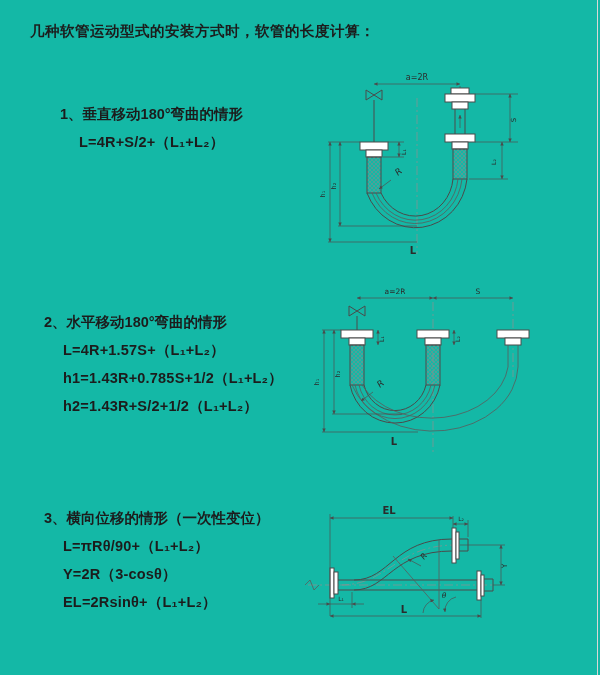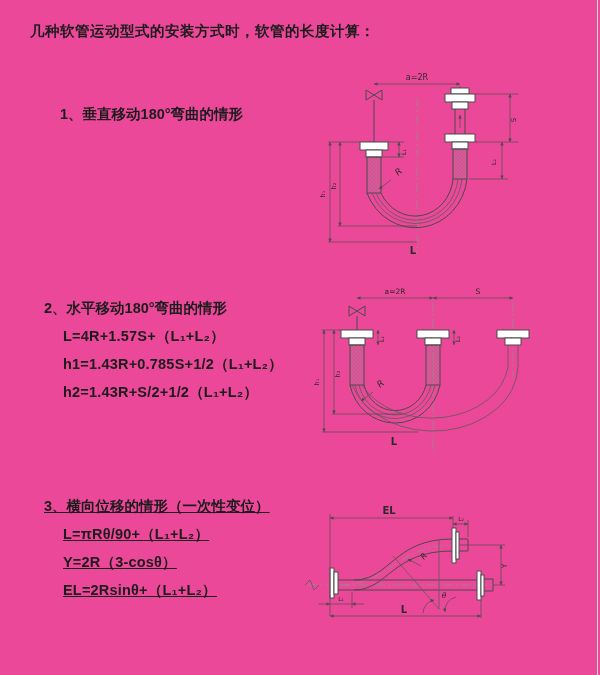--- a/index.html
+++ b/index.html
@@ -1,31 +1,31 @@
 <!DOCTYPE html>
 <html><head>
 <meta charset="utf-8">
 <style>
   html,body{margin:0;padding:0;}
   body{
     width:600px;height:675px;background:#ffffff;position:relative;overflow:hidden;
     font-family:"Liberation Sans","DejaVu Sans",sans-serif;color:#1c1c1c;
   }
-  .page{position:absolute;inset:0;background:#ec4899;padding-left:21px;}
+  .page{position:absolute;inset:0;background:#14b8a6;padding-left:21px;}
   .scan-edge{position:absolute;right:2px;top:0;bottom:0;width:1px;background:#d8d8d6;}
   .title{
     position:absolute;left:30px;top:22px;font-size:14.5px;font-weight:700;
     letter-spacing:.5px;white-space:nowrap;
   }
   .sec{position:absolute;line-height:28px;white-space:nowrap;}
   .sec .heading{font-size:14.5px;font-weight:700;}
   .sec .formula{font-size:14.5px;font-weight:700;padding-left:19px;letter-spacing:.2px;}
   .sec1{left:60px;top:100px;}
-  .sec2{left:44px;top:294px;}
-  .sec3{left:44px;top:492px;text-decoration:underline;}
+  .sec2{left:44px;top:308px;}
+  .sec3{left:44px;top:504px;}
   .dia{position:absolute;}
   .d1{left:312px;top:68px;}
   .d2{left:310px;top:282px;}
   .d3{left:296px;top:492px;}
   svg{display:block;}
   svg text{font-family:"DejaVu Sans",sans-serif;fill:#2b2b2b;}
   .ln{stroke:#4a4a4a;stroke-width:1;fill:none;}
   .ln-thin{stroke:#5a5a5a;stroke-width:.8;fill:none;}
   .dim{stroke:#4f4f4f;stroke-width:.7;fill:none;}
   .cl{stroke:#8f8f8f;stroke-width:.7;fill:none;stroke-dasharray:9 3 2 3;}
@@ -36,20 +36,21 @@
 </head>
 <body>
 
 <div class="page">
   <div class="scan-edge"></div>
 
   <div class="title">几种软管运动型式的安装方式时，软管的长度计算：</div>
 
   <section class="sec sec1">
     <div class="heading">1、垂直移动180°弯曲的情形</div>
+    <div class="formula">L=4R+S/2+（L₁+L₂）</div>
   </section>
 
   <section class="sec sec2">
     <div class="heading">2、水平移动180°弯曲的情形</div>
     <div class="formula">L=4R+1.57S+（L₁+L₂）</div>
     <div class="formula">h1=1.43R+0.785S+1/2（L₁+L₂）</div>
     <div class="formula">h2=1.43R+S/2+1/2（L₁+L₂）</div>
   </section>
 
   <section class="sec sec3">

